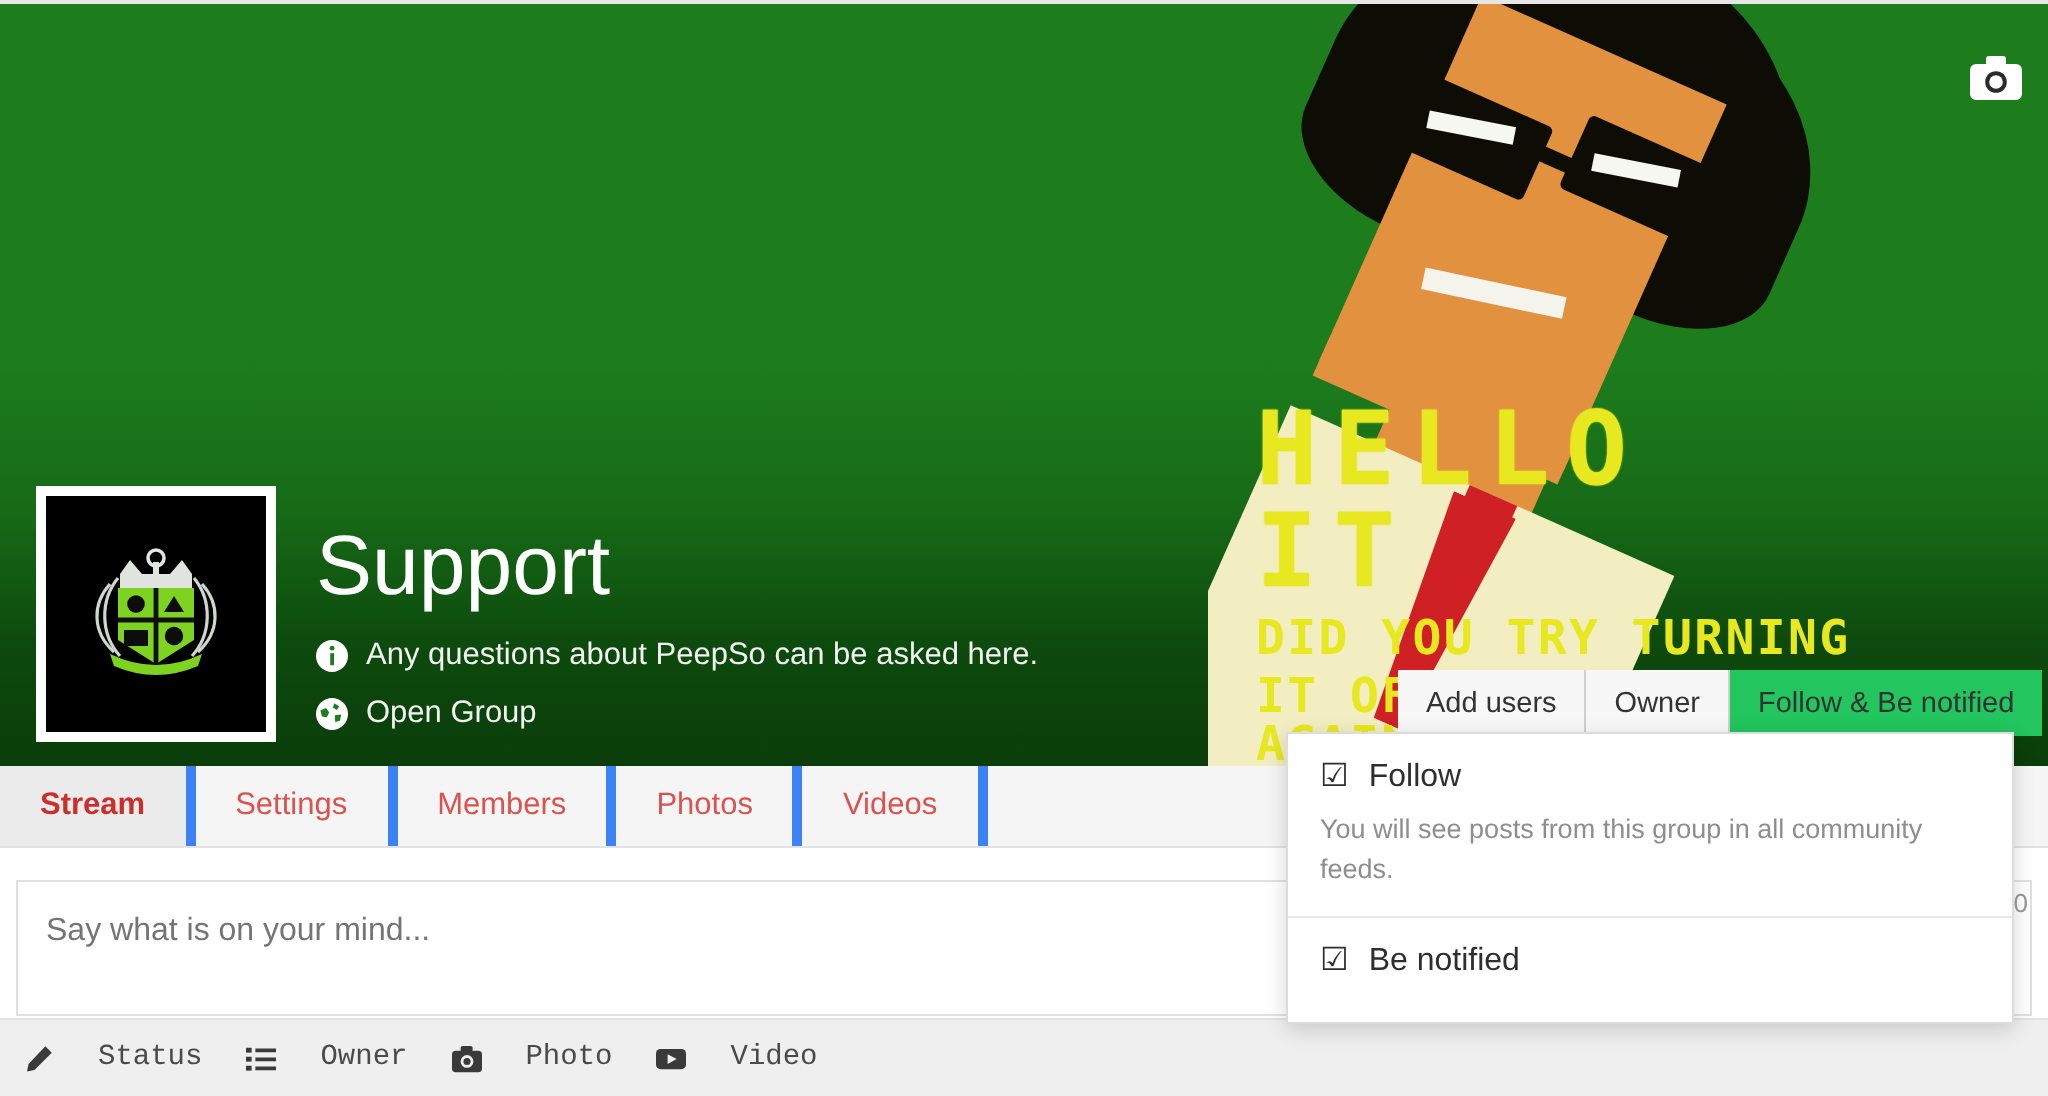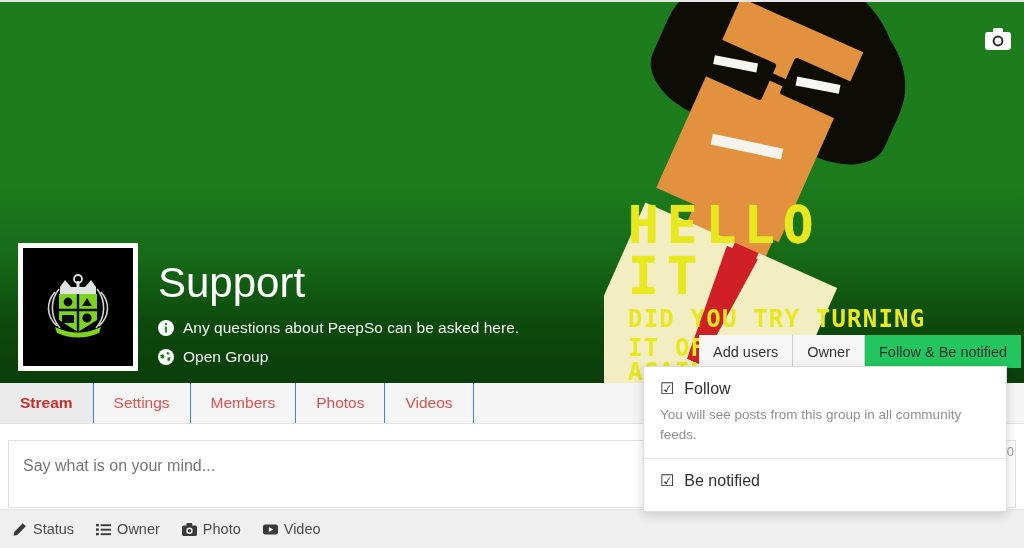--- a/index.html
+++ b/index.html
@@ -173,21 +173,21 @@
     position: absolute; left: 0; top: 383px;
     width: 1024px; height: 41px;
     background: #f5f5f5;
     border-bottom: 1px solid #e2e2e2;
     display: flex; align-items: stretch;
   }
   .tab {
     padding: 0 20px;
     display: flex; align-items: center;
     font-size: 15.5px; color: #d9534f;
-    border-right: 1px solid #3b82f6;
+    border-right: 5px solid #3b82f6;
     cursor: pointer; background: transparent;
     font-family: "Liberation Sans", sans-serif;
   }
   .tab.active { background: #ebebeb; font-weight: bold; color: #c9302c; }
 
   
   .composer {
     position: absolute; left: 8px; top: 440px;
     width: 1008px; height: 68px;
     background: #ffffff;
@@ -207,22 +207,22 @@
   }
   .compose-bar {
     position: absolute; left: 0; top: 509px;
     width: 1024px; height: 39px;
     background: #efefef;
     border-top: 1px solid #e2e2e2;
     display: flex; align-items: center;
     padding-left: 12px; gap: 22px;
   }
   .cb-item {
-    display: flex; align-items: center; gap: 6px;
-    font-size: 14.5px; color: #4a4a4a; cursor: pointer;
+    display: flex; align-items: center; gap: 22px;
+    font-size: 14.5px; color: #4a4a4a; cursor: pointer; font-family: Liberation Mono, monospace;
   }
   .cb-icon { width: 15px; height: 15px; flex: 0 0 15px; }
 
   
   .dropdown {
     position: absolute; left: 643px; top: 366px;
     width: 364px;
     background: #ffffff;
     border: 1px solid #dcdcdc;
     box-shadow: 0 3px 10px rgba(0,0,0,0.16);

